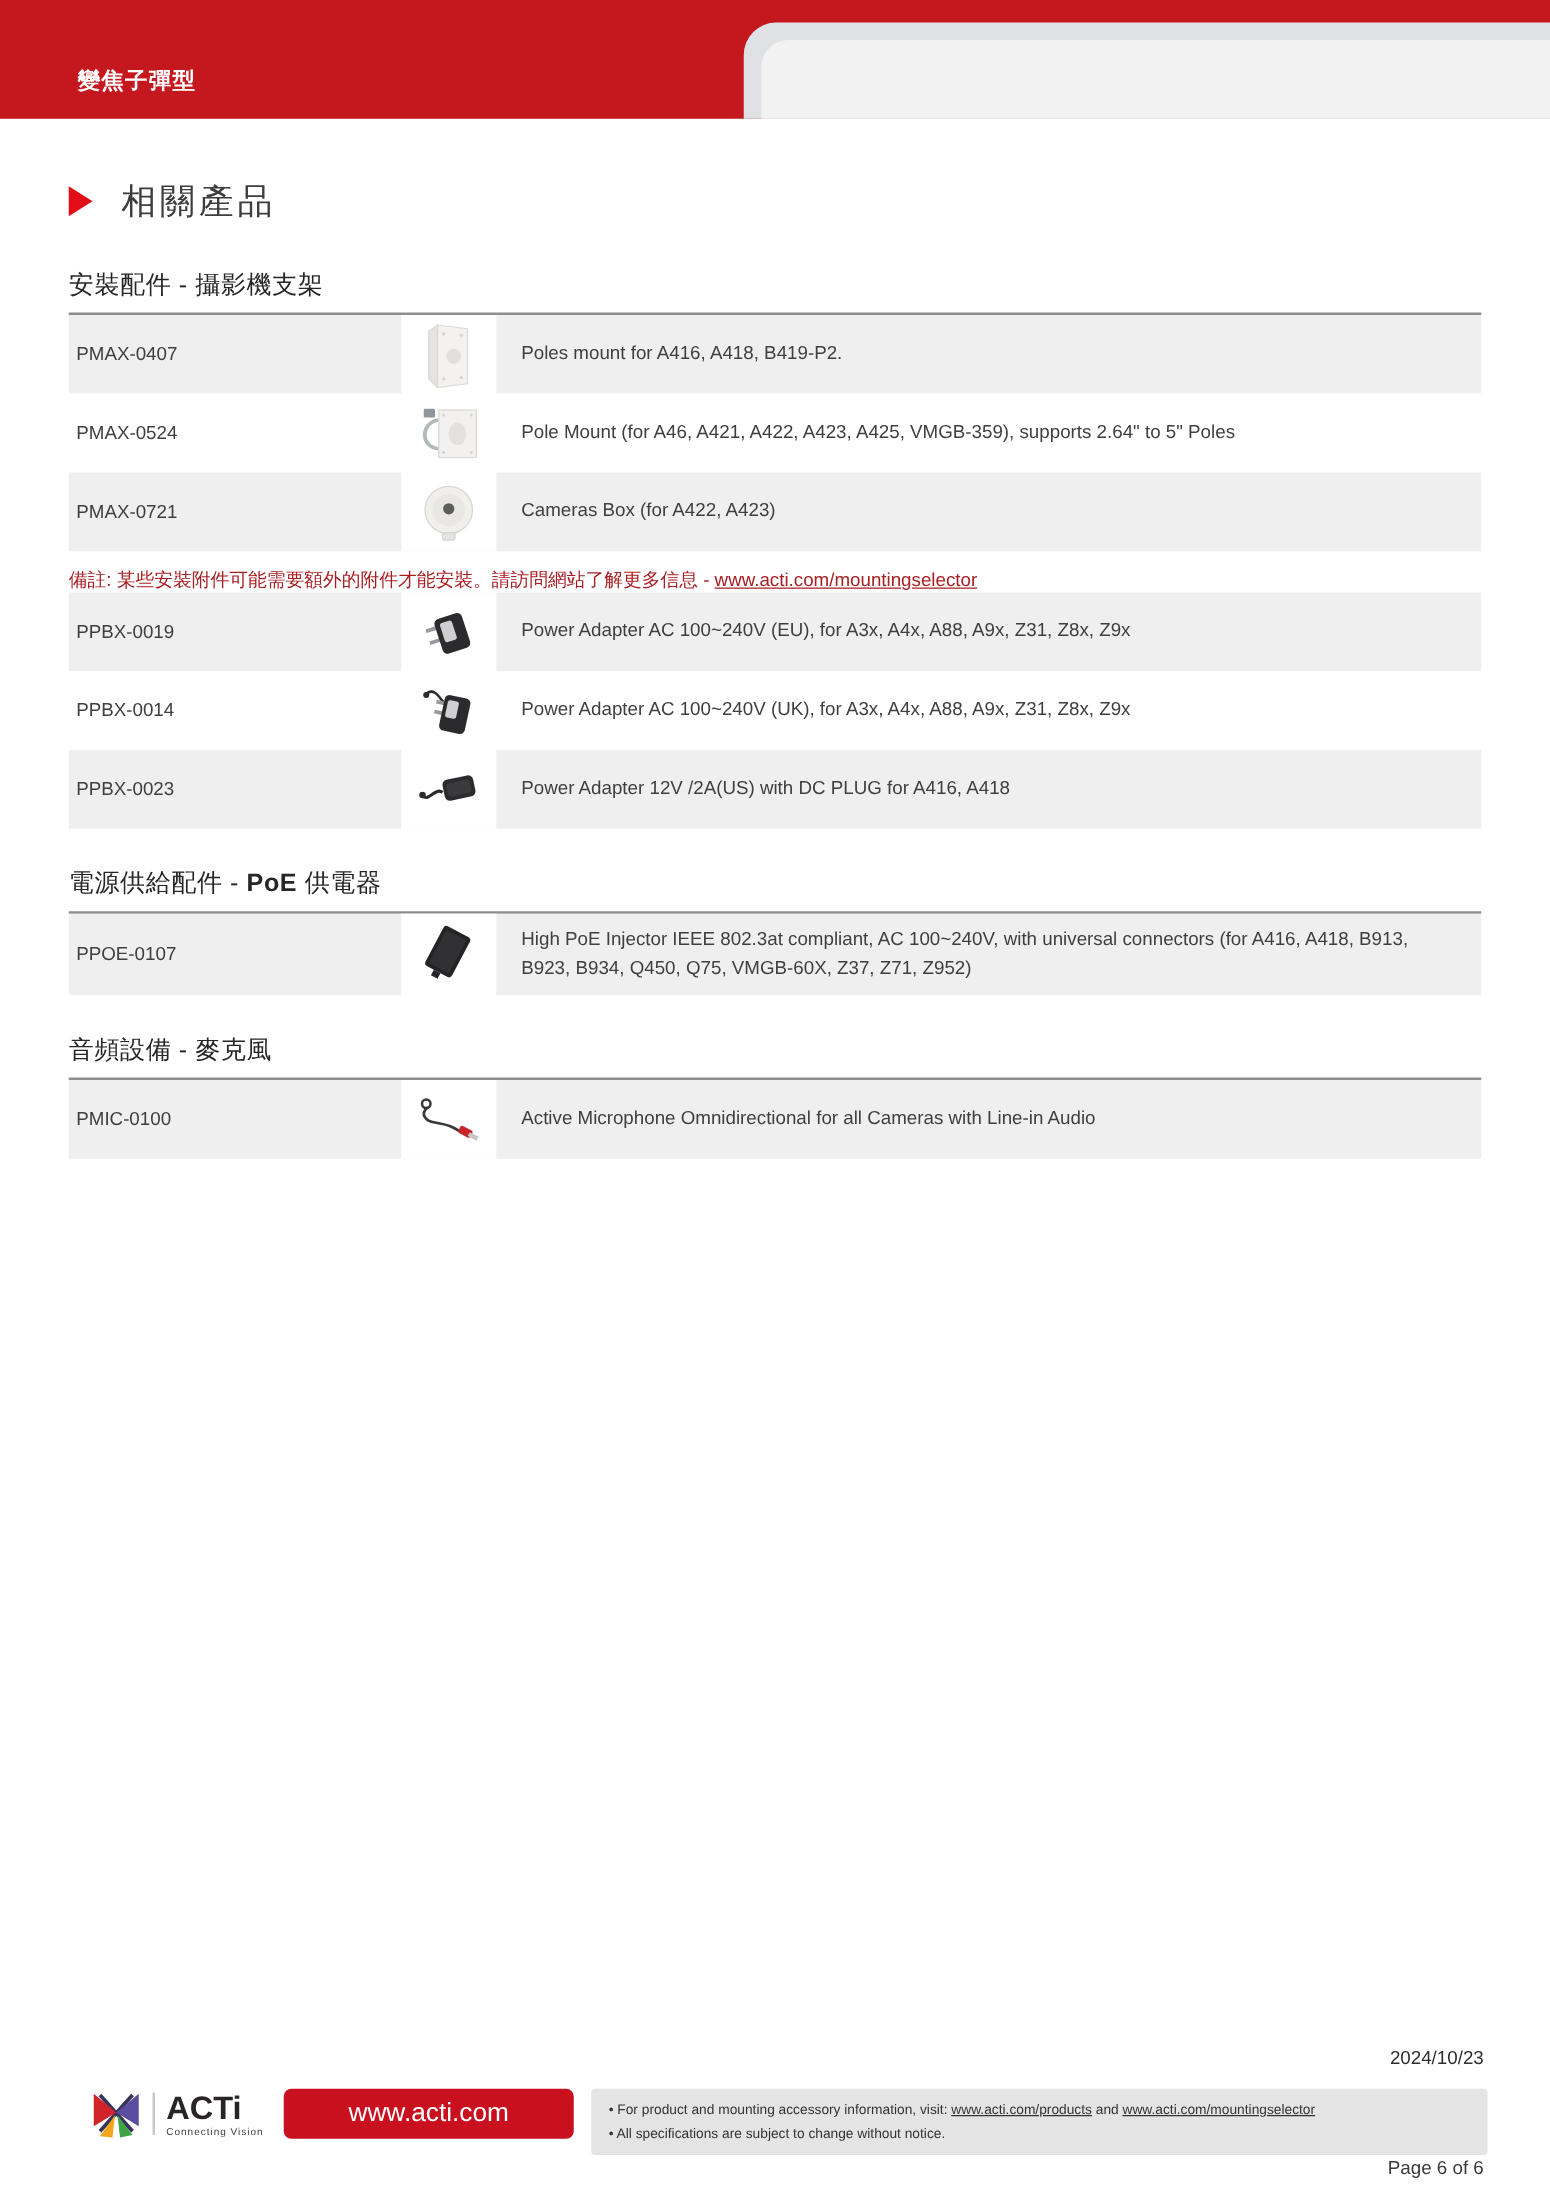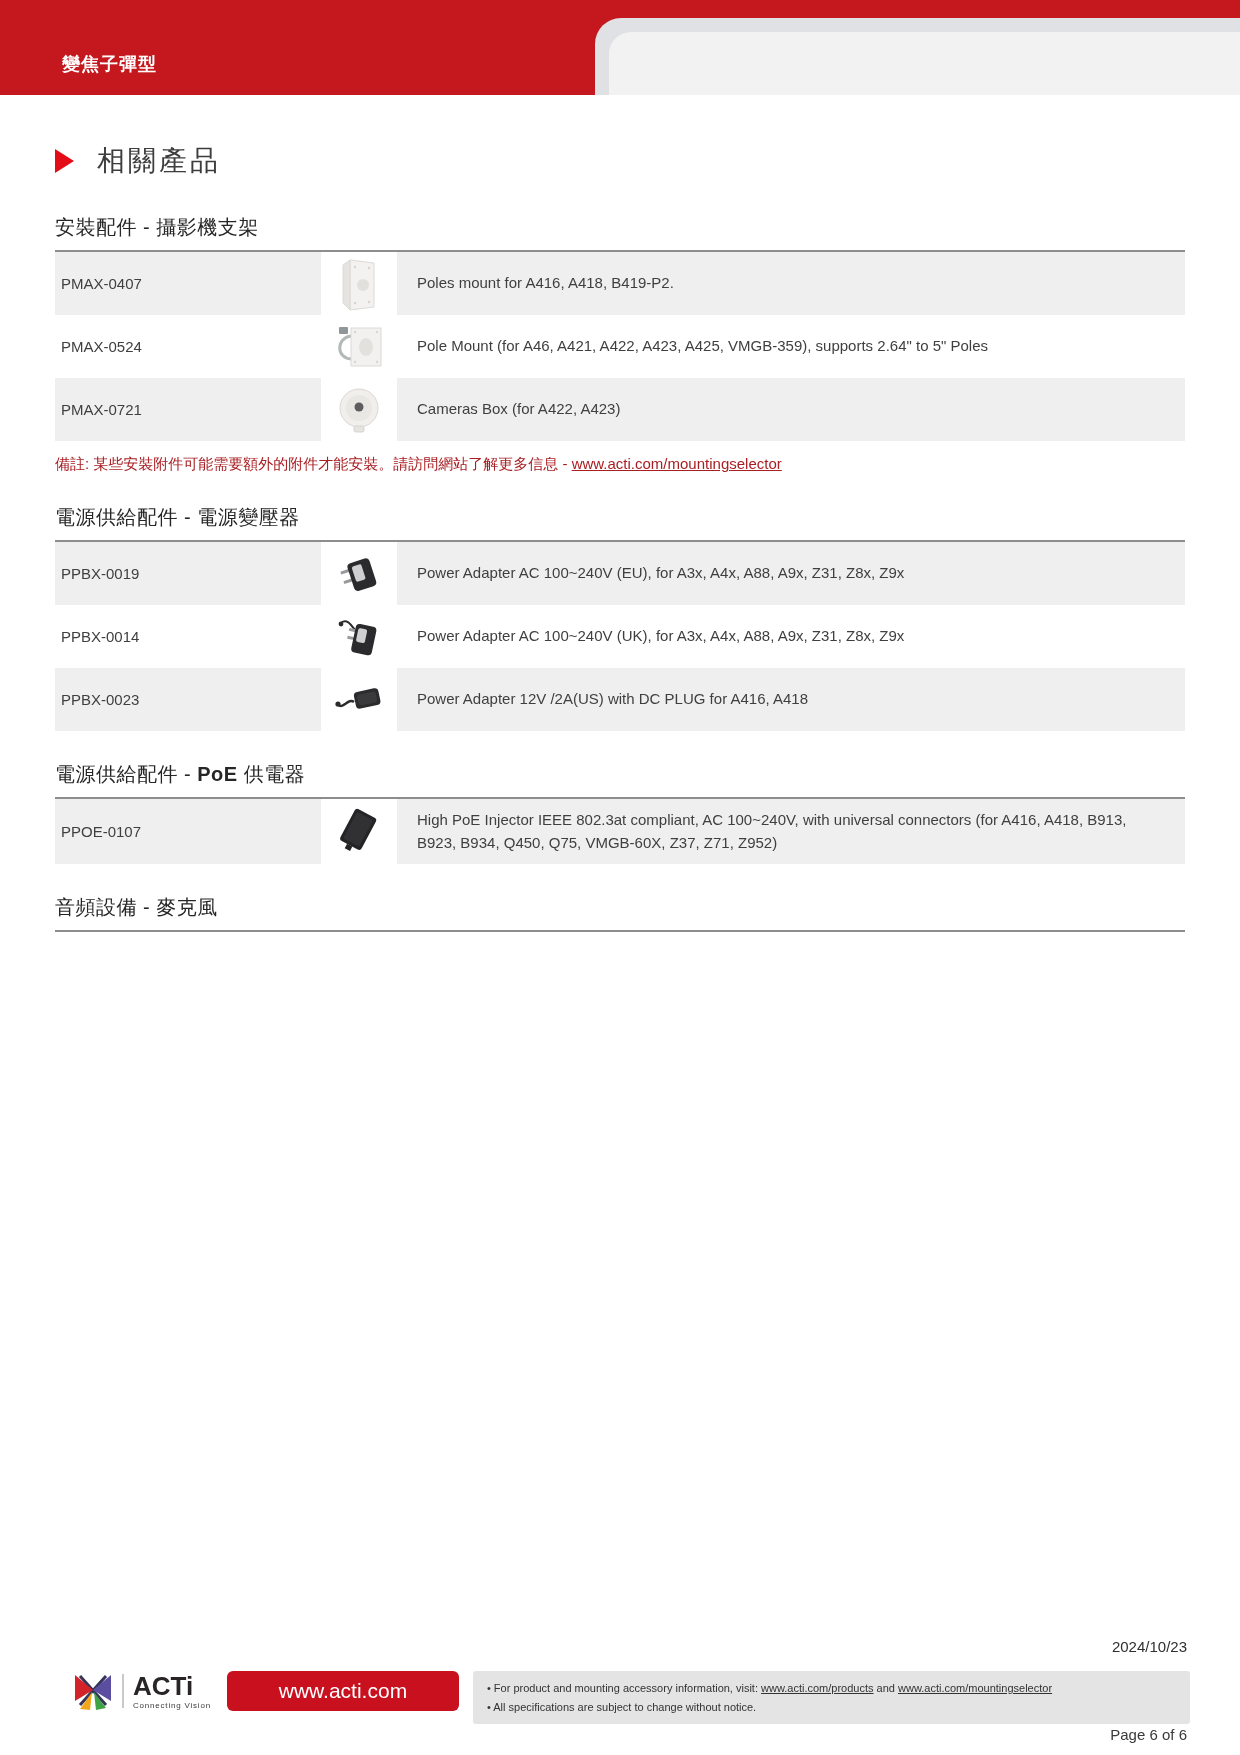--- a/index.html
+++ b/index.html
@@ -102,21 +102,20 @@
                     <circle cx="25" cy="21" r="4.5" fill="#5d5d5d"></circle>
                     <rect x="20" y="40" width="10" height="6" rx="2" fill="#e6e4e0" stroke="#d5d3cf"></rect>
                   </svg>
                 </div>
                 <div class="desc">Cameras Box (for A422, A423)</div>
               </div>
             </div>
             <p class="note"><span>備註: 某些安裝附件可能需要額外的附件才能安裝。請訪問網站了解更多信息 - </span><a class="note-link" href="#">www.acti.com/mountingselector</a></p>
           </section>
           <section class="section">
-            <h2 class="section-heading">電源供給配件 - 電源變壓器</h2>
             <div class="rows">
               <div class="row row-gray">
                 <div class="model">PPBX-0019</div>
                 <div class="img-cell">
                   <svg width="46" height="44" viewBox="0 0 46 44">
                     <g transform="rotate(-18 23 22)">
                       <rect x="6" y="14" width="9" height="3" fill="#9a9a9e"></rect>
                       <rect x="6" y="24" width="9" height="3" fill="#9a9a9e"></rect>
                       <rect x="14" y="9" width="23" height="29" rx="4" fill="#2b2b2d"></rect>
                       <rect x="18" y="13" width="10" height="16" rx="2" fill="#cfcfd2"></rect>
@@ -170,20 +169,34 @@
                       <rect x="19" y="41" width="6" height="5" fill="#242426"></rect>
                     </g>
                   </svg>
                 </div>
                 <div class="desc">High PoE Injector IEEE 802.3at compliant, AC 100~240V, with universal connectors (for A416, A418, B913, B923, B934, Q450, Q75, VMGB-60X, Z37, Z71, Z952)</div>
               </div>
             </div>
           </section>
           <section class="section">
             <h2 class="section-heading">音頻設備 - 麥克風</h2>
+            <div class="rows">
+              <div class="row row-gray">
+                <div class="model">PMIC-0100</div>
+                <div class="img-cell">
+                  <svg width="54" height="42" viewBox="0 0 54 42">
+                    <circle cx="9" cy="8" r="3.4" fill="none" stroke="#39393b" stroke-width="2"></circle>
+                    <path d="M10 11 C 4 16 8 22 16 23 C 28 25 31 27 37 31" fill="none" stroke="#39393b" stroke-width="2.2"></path>
+                    <rect x="35" y="27" width="11" height="6.5" rx="2" transform="rotate(28 40 30)" fill="#c8252b"></rect>
+                    <rect x="43" y="32" width="8" height="3.6" transform="rotate(28 46 33)" fill="#c7c7ca"></rect>
+                  </svg>
+                </div>
+                <div class="desc">Active Microphone Omnidirectional for all Cameras with Line-in Audio</div>
+              </div>
+            </div>
           </section>
         </div>
     </div>
   </div>
 
   <div class="date">2024/10/23</div>
 
   <div class="footer-bar">
     <div class="logo">
       <svg width="42" height="40" viewBox="0 0 42 40">

